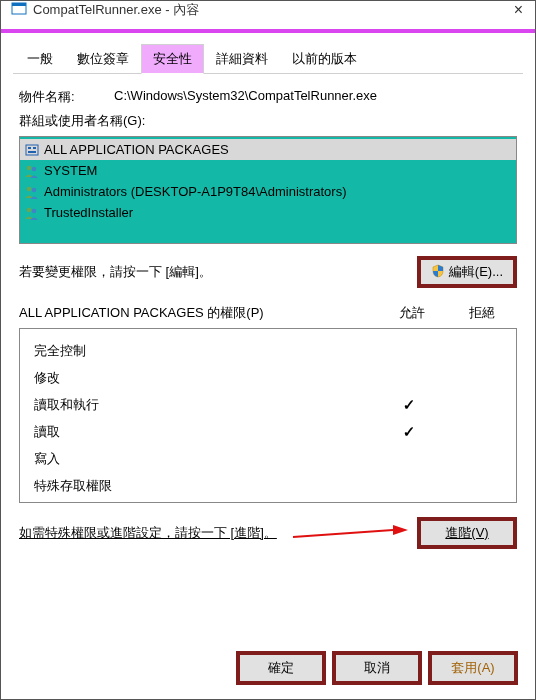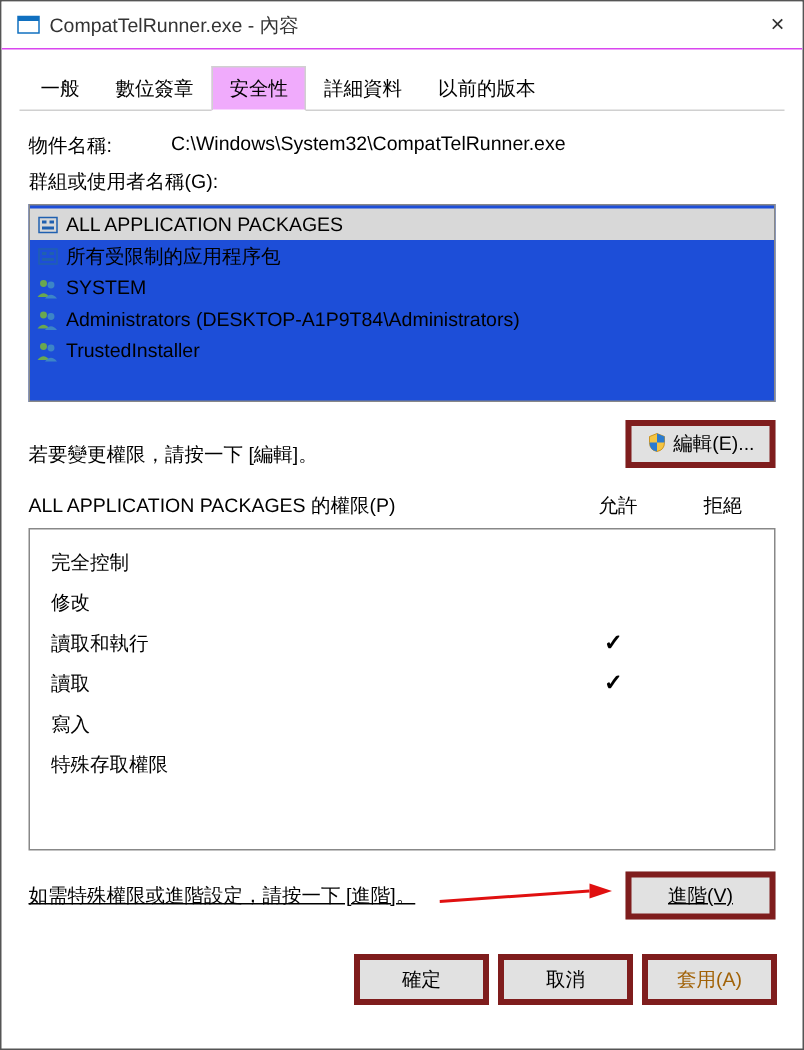--- a/index.html
+++ b/index.html
@@ -8,24 +8,23 @@
     font-size: 13px;
     background: #fff;
     width: 536px;
     height: 700px;
     overflow: hidden;
     border: 1px solid #555;
   }
   .titlebar {
     height: 32px;
     display: flex;
-    align-items: center;
     padding: 0 10px;
     background: #fff;
-    border-bottom: 1px solid #d946ef;
+    border-bottom: 4px solid #d946ef;
     position: relative;
   }
   .titlebar .icon {
     width: 16px; height: 16px;
     margin-right: 6px;
   }
   .titlebar .title { color: #333; }
   .titlebar .close {
     position: absolute;
     right: 12px;
@@ -58,41 +57,41 @@
   .row {
     display: flex;
     margin-bottom: 6px;
     padding: 0 6px;
   }
   .row .label { width: 95px; }
   .groups-label { padding: 0 6px; margin-bottom: 6px; }
   .listbox {
     border: 1px solid #888;
     margin: 0 6px 12px 6px;
-    height: 132px;
+    height: 108px;
     overflow: hidden;
     padding: 2px 0;
-    background: #1d4ed8;
+    background: #14b8a6;
   }
   .list-item {
     display: flex;
     align-items: center;
     gap: 4px;
     padding: 1.5px 4px;
     line-height: 18px;
   }
   .list-item.selected {
     background: #d8d8d8;
   }
   .icon-sm {
     width: 16px; height: 16px; display:inline-flex; align-items:center; justify-content:center;
   }
   .edit-row {
     display: flex;
-    align-items: flex-end;
+    align-items: center;
     justify-content: space-between;
     padding: 0 6px;
     margin-bottom: 16px;
   }
   .btn {
     border: 4px solid #7f1d1d;
     background: #e1e1e1;
     padding: 4px 12px;
     min-width: 92px;
     text-align: center;
@@ -105,21 +104,21 @@
     display: flex;
     padding: 0 6px;
     margin-bottom: 6px;
   }
   .perm-header .name { flex: 1; }
   .perm-header .col { width: 70px; text-align: center; }
   .perm-box {
     border: 1px solid #888;
     margin: 0 6px 14px 6px;
     padding: 8px 14px;
-    height: 215px;
+    height: 175px;
   }
   .perm-row {
     display: flex;
     align-items: center;
     line-height: 27px;
   }
   .perm-row .plabel { flex: 1; }
   .perm-row .pcol { width: 62px; text-align: center; font-size: 15px; font-weight: bold; }
   .adv-row {
     display: flex;
@@ -131,21 +130,21 @@
     text-decoration: underline;
   }
   .arrow {
     position: absolute;
     left: 280px;
     top: 6px;
     pointer-events: none;
   }
   .footer {
     position: absolute;
-    bottom: 30px;
+    bottom: 15px;
     right: 18px;
     display: flex;
     gap: 6px;
     align-items: center;
   }
   .footer .btn { min-width: 90px; padding: 4px 8px; }
   .btn.disabled { color: #a16207; }
   .shield { display:inline-block; vertical-align: middle; margin-right:4px; }
 </style>
 </head>
@@ -187,31 +186,20 @@
             <rect x="4" y="5" width="3" height="2" fill="#2060b0"></rect>
             <rect x="9" y="5" width="3" height="2" fill="#2060b0"></rect>
             <rect x="4" y="9" width="8" height="2" fill="#2060b0"></rect>
           </svg>
       </span>
       <span>ALL APPLICATION PACKAGES</span>
     </div>
     <div class="list-item">
       <span class="icon-sm">
         <svg width="16" height="16" viewBox="0 0 16 16">
-            <rect x="2" y="3" width="12" height="10" fill="none" stroke="#2060b0" stroke-width="1"></rect>
-            <rect x="4" y="5" width="3" height="2" fill="#2060b0"></rect>
-            <rect x="9" y="5" width="3" height="2" fill="#2060b0"></rect>
-            <rect x="4" y="9" width="8" height="2" fill="#2060b0"></rect>
-          </svg>
-      </span>
-      <span>所有受限制的应用程序包</span>
-    </div>
-    <div class="list-item">
-      <span class="icon-sm">
-        <svg width="16" height="16" viewBox="0 0 16 16">
             <circle cx="5" cy="5" r="2.3" fill="#6aa84f"></circle>
             <circle cx="10" cy="6" r="2.3" fill="#3d85c6"></circle>
             <path d="M1 14 Q5 9 9 14" fill="#6aa84f"></path>
             <path d="M6 15 Q10 10 14 15" fill="#3d85c6"></path>
           </svg>
       </span>
       <span>SYSTEM</span>
     </div>
     <div class="list-item">
       <span class="icon-sm">

